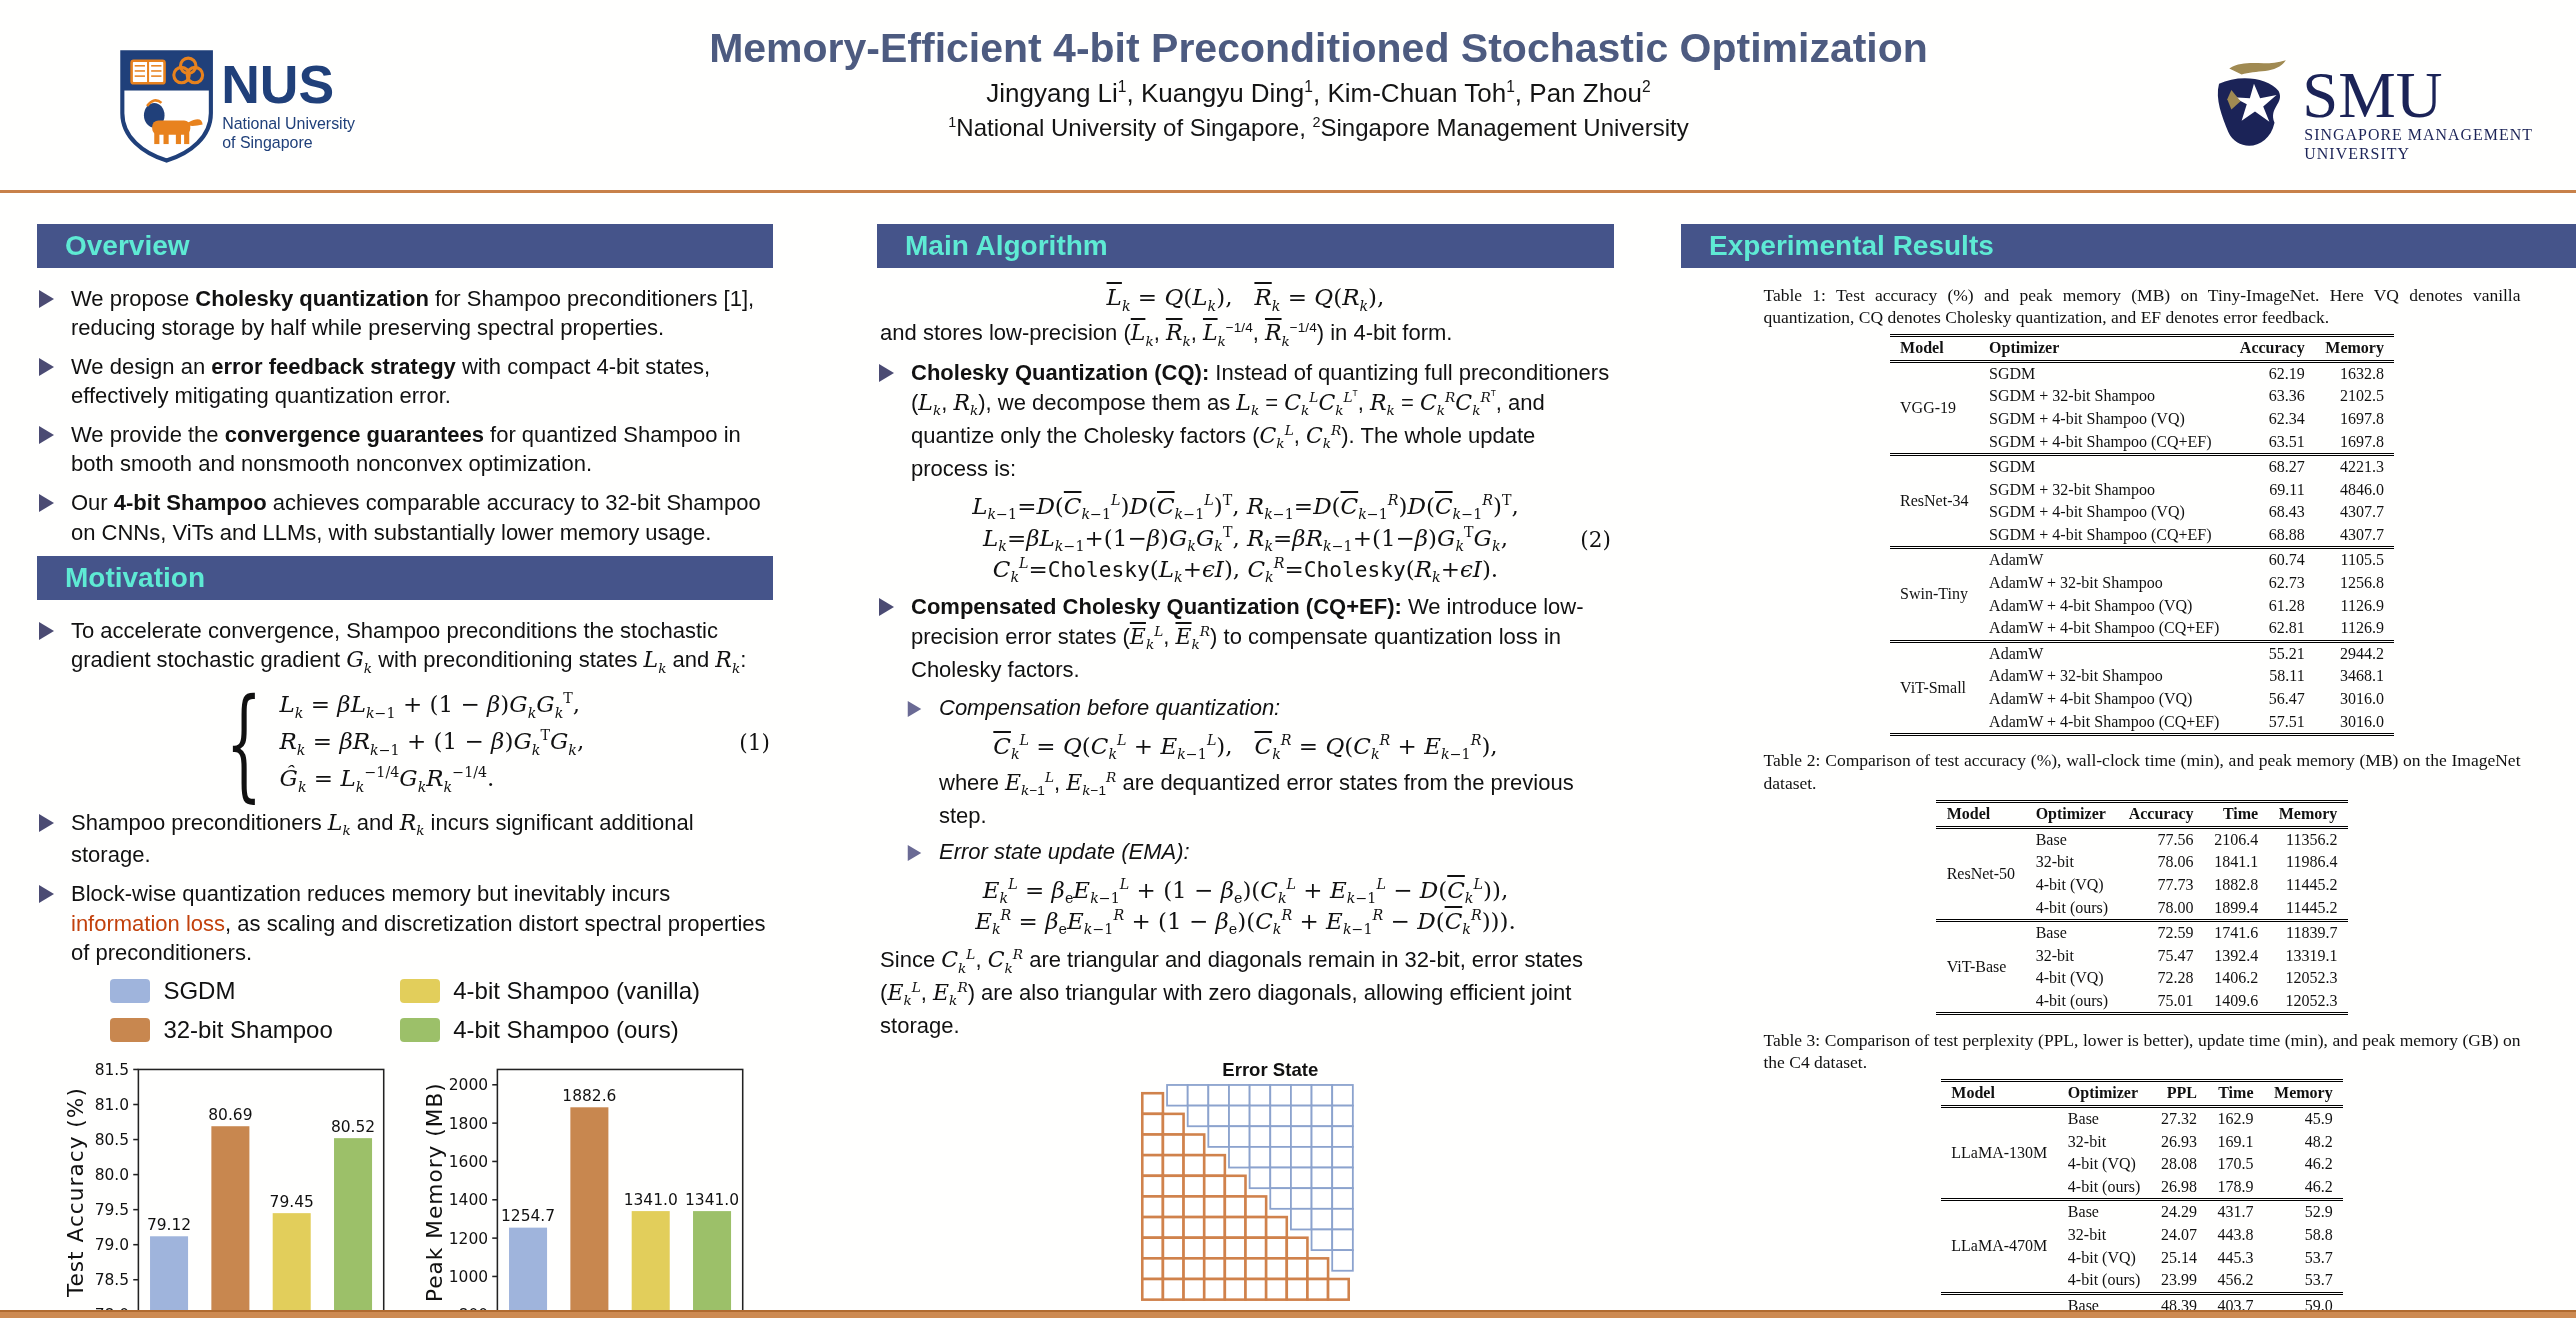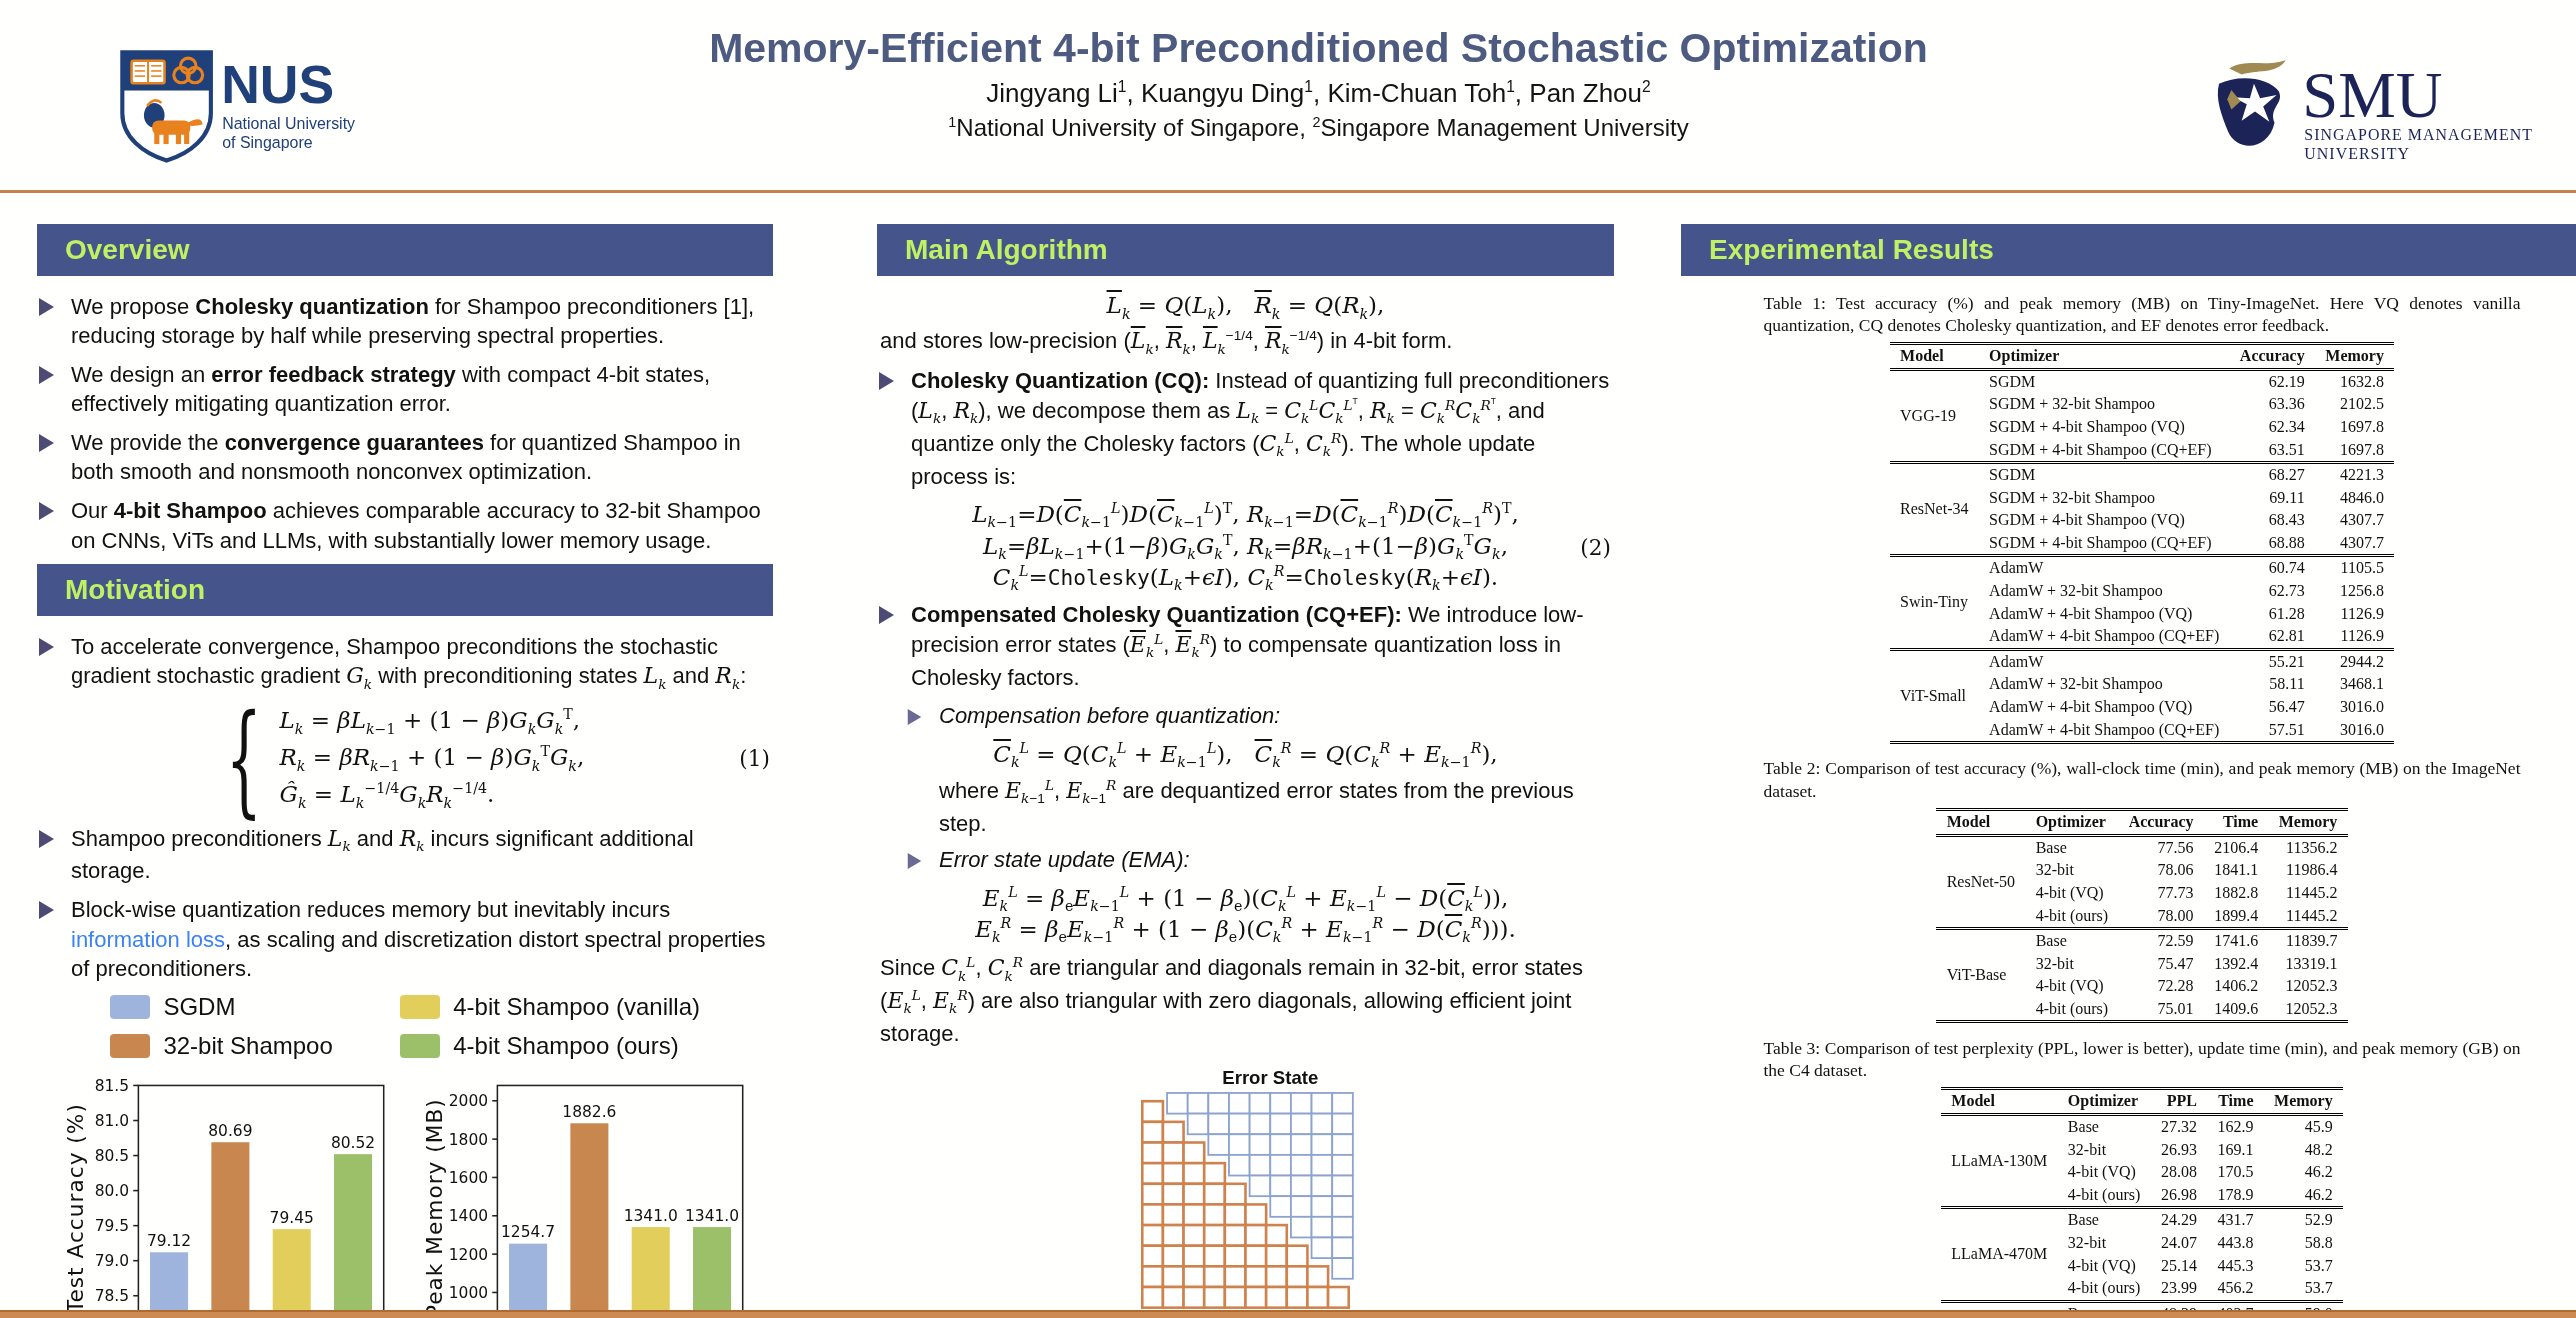--- a/index.html
+++ b/index.html
@@ -17,33 +17,33 @@
   .logo{position:absolute;}
   .nus{left:111px;top:45px;}
   .smu{left:2210px;top:54px;}
 
   
   .col{position:absolute;top:224px;}
   .col1{left:37px;width:736px;}
   .col2{left:877px;width:737px;}
   .col3{left:1681px;width:922px;}
 
-  .secbar{height:52px;background:#45548a;color:#bef264;font-size:28px;font-weight:bold;
+  .secbar{height:44px;background:#45548a;color:#5eead4;font-size:28px;font-weight:bold;
           display:flex;align-items:center;padding-left:28px;margin-bottom:15.5px;box-sizing:border-box;}
 
   
   .blist{list-style:none;margin:0 0 3.1px;padding:0;}
   .blist li{position:relative;padding-left:34px;margin-bottom:9.3px;font-size:22px;line-height:1.34;}
   .tri{position:absolute;left:2.1px;top:6.2px;width:0;height:0;
        border-left:15.5px solid #4b4b73;border-top:9.3px solid transparent;border-bottom:9.3px solid transparent;}
   li.sub{margin-left:28px;}
   li.sub .tri{border-left-color:#6a6a94;transform:scale(0.9);}
   .cont{font-size:22px;line-height:1.34;margin:1px 0 7.2px 3.1px;}
   .cont.ind{margin-left:62px;}
-  .hl{color:#3b82f6;}
+  .hl{color:#c2410c;}
 
   
   var{font-family:"DejaVu Serif",serif;font-style:italic;}
   sub,sup{font-size:0.62em;}
   .scr{font-family:"DejaVu Serif",serif;font-style:italic;}
   .tt{font-family:"DejaVu Sans Mono",monospace;font-size:0.92em;}
   .ov{text-decoration:overline;}
   .eqrow{position:relative;text-align:center;font-family:"DejaVu Serif",serif;font-size:23px;margin:5.2px 0;}
   .eqnum{position:absolute;right:3.1px;top:50%;transform:translateY(-50%);font-family:"DejaVu Serif",serif;font-size:21.6px;}
   .caseblock{display:flex;align-items:center;justify-content:center;position:relative;margin:3.1px 0 10.3px;}

